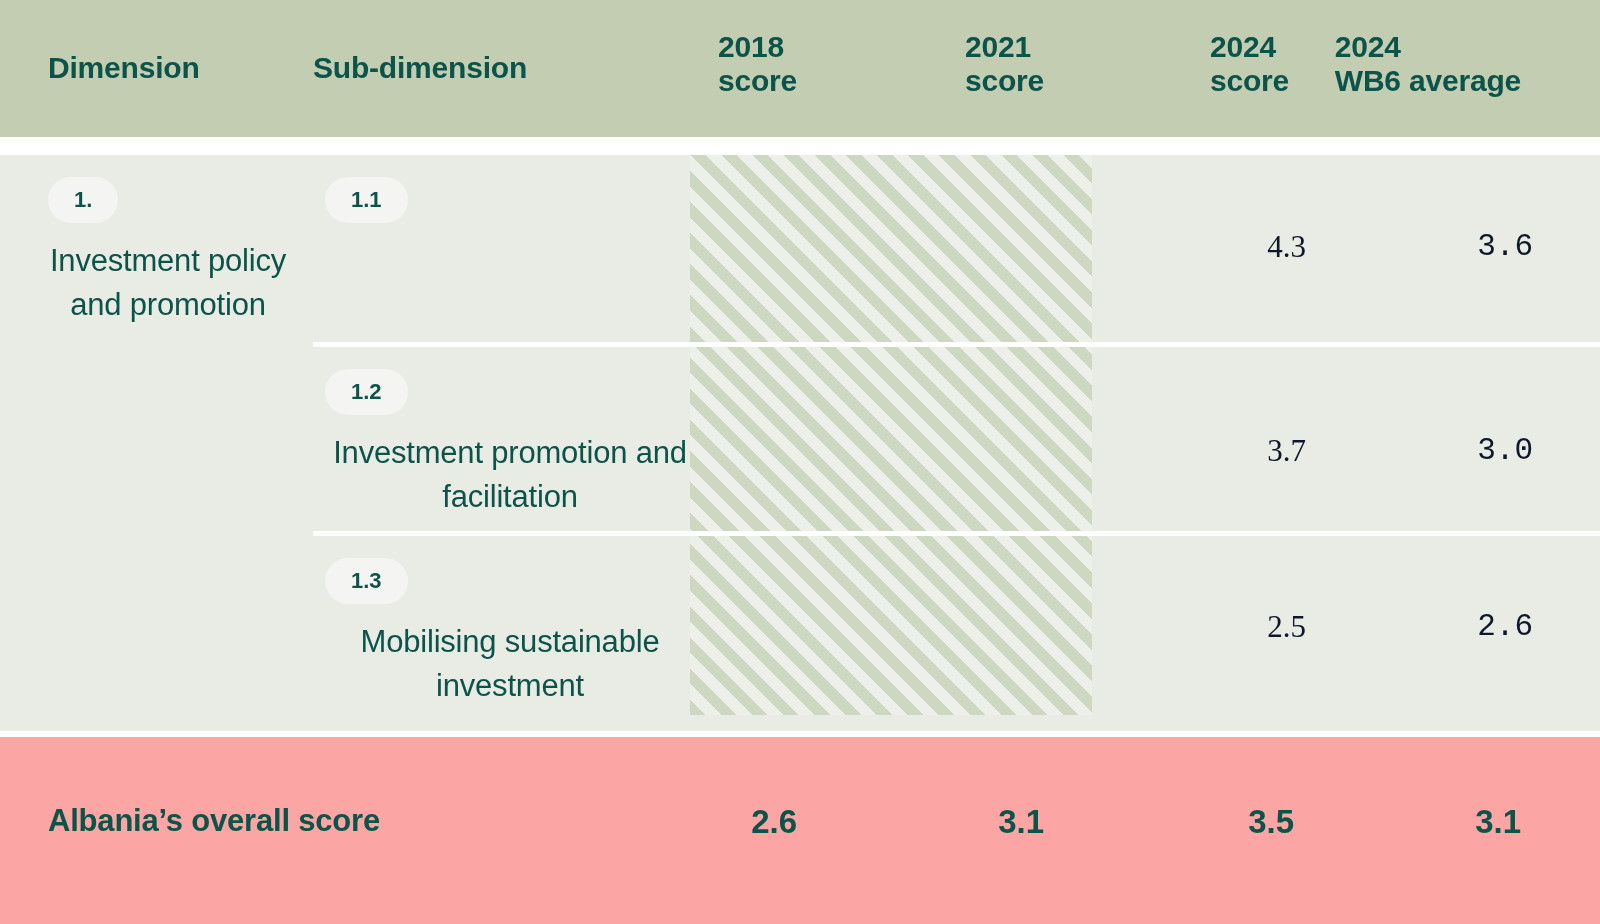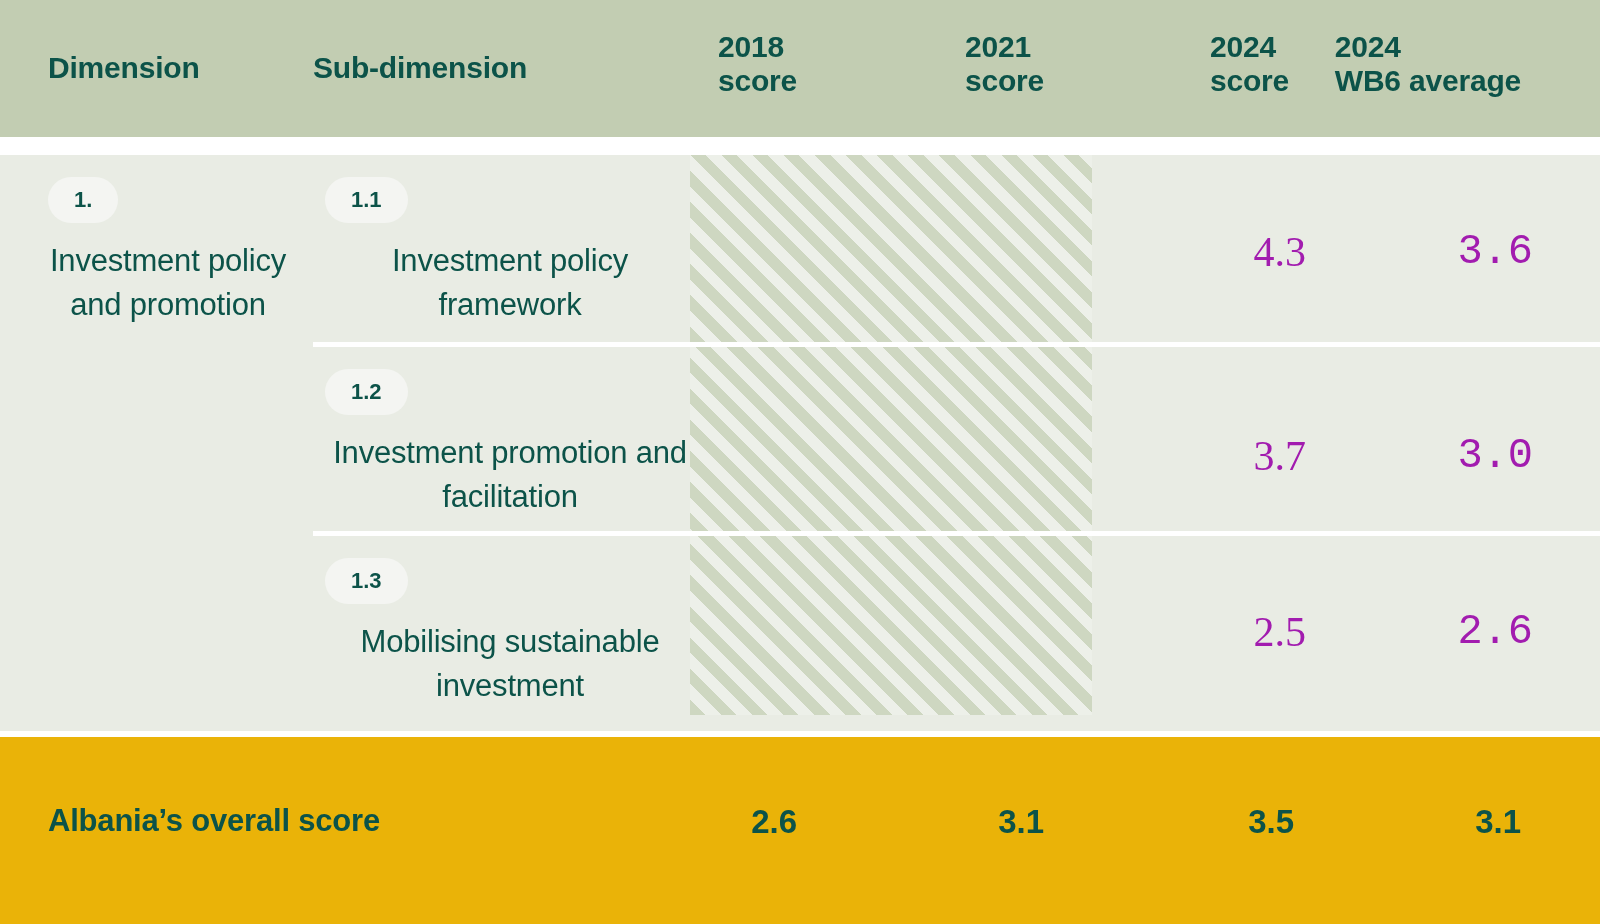--- a/index.html
+++ b/index.html
@@ -129,24 +129,24 @@
     font-family: "Liberation Sans", sans-serif;
     font-weight: normal;
     font-size: 31px;
     line-height: 1.42;
     letter-spacing: -0.2px;
     text-align: center;
   }
 
   .score {
     position: absolute;
-    color: #a21caf;
+    color: #0f172a;
     font-family: "Liberation Serif", serif;
     font-weight: normal;
-    font-size: 42px;
+    font-size: 31px;
     line-height: 1;
     text-align: right;
   }
   .score.c2024 { right: 306px; }
   .score.cwb6  { right: 79px; font-family: Liberation Mono, monospace;  }
   .row.r1 .score { top: 76px; }
   .row.r2 .score { top: 88px; }
   .row.r3 .score { top: 75px; }
 
   
@@ -157,21 +157,21 @@
     width: 1600px;
     height: 6px;
     background: #ffffff;
   }
   .tfoot {
     position: absolute;
     left: 0;
     top: 737px;
     width: 1600px;
     height: 187px;
-    background: #eab308;
+    background: #fca5a5;
   }
   .total-label {
     position: absolute;
     left: 48px;
     top: 68px;
     color: #0c5349;
     font-family: "Liberation Sans", sans-serif;
     font-weight: bold;
     font-size: 31px;
     line-height: 1;
@@ -215,21 +215,20 @@
     <div class="hatch"></div>
 
     <div class="dim-cell">
       <span class="pill">1.</span>
       <div class="cell-label">Investment policy and promotion</div>
     </div>
 
     <div class="row r1">
       <div class="subdim-cell p1">
         <span class="pill">1.1</span>
-        <div class="cell-label">Investment policy framework</div>
       </div>
       <div class="score c2024">4.3</div>
       <div class="score cwb6">3.6</div>
     </div>
 
     <div class="rowsep s1"></div>
 
     <div class="row r2">
       <div class="subdim-cell p2">
         <span class="pill">1.2</span>

